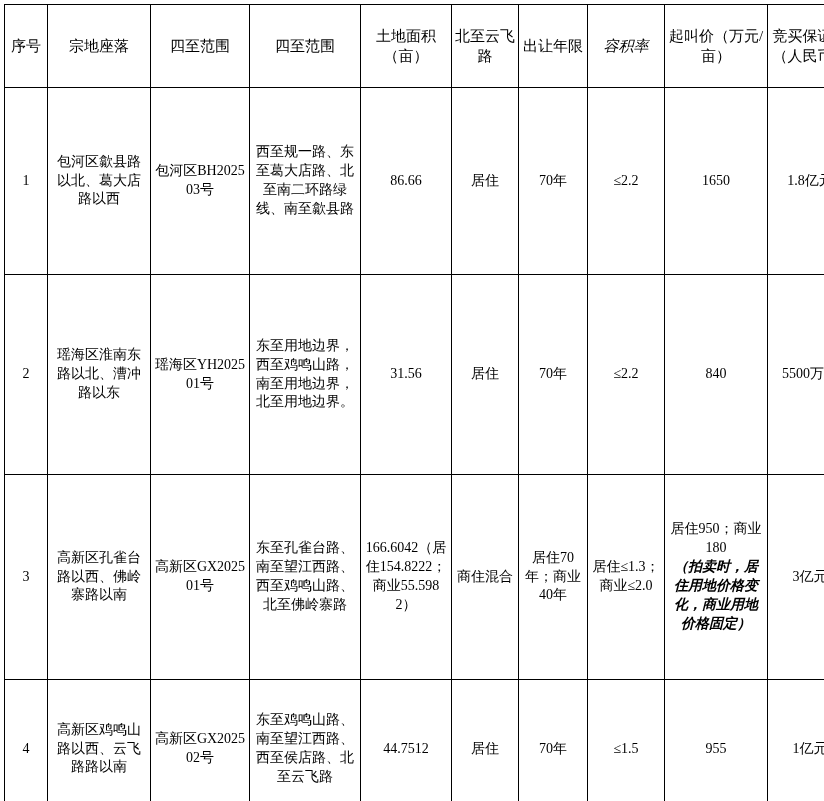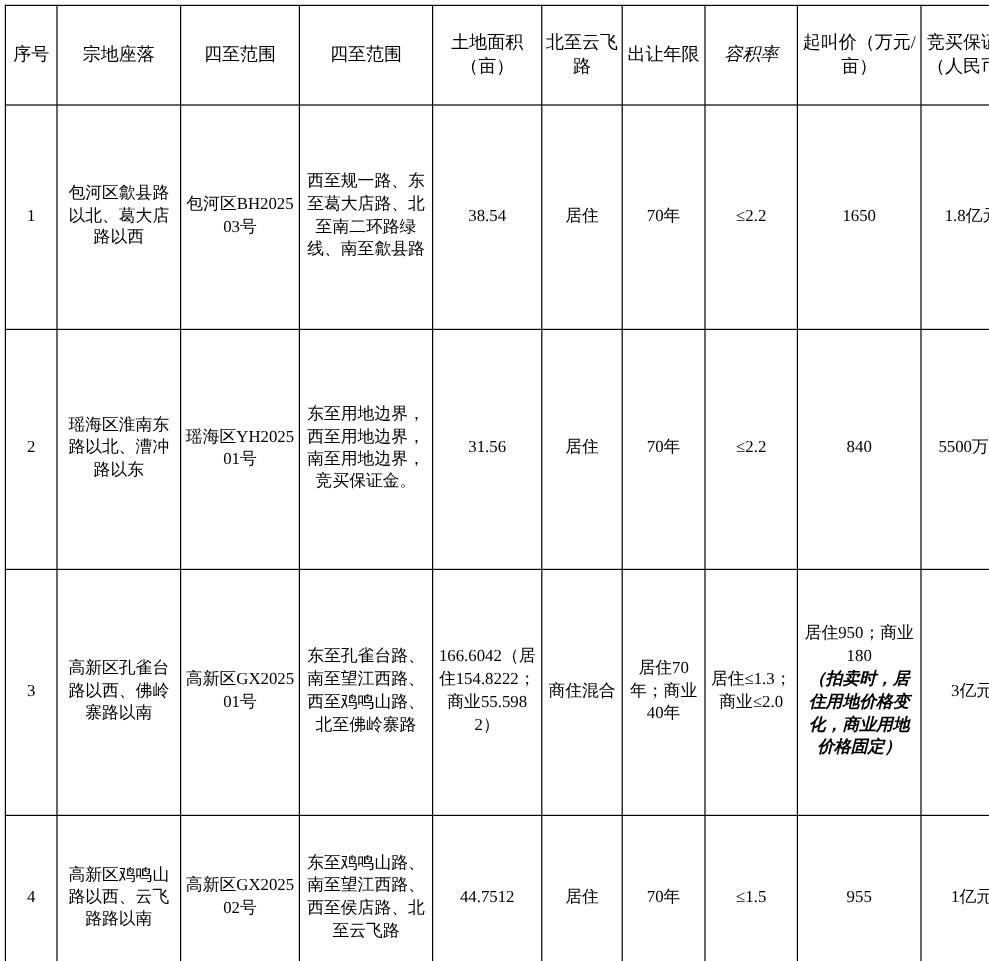--- a/index.html
+++ b/index.html
@@ -78,35 +78,35 @@
         <th class="col-price">起叫价（万元/亩）</th>
         <th class="col-deposit">竞买保证金（人民币）</th>
       </tr>
     </thead>
     <tbody>
       <tr class="row-1">
         <td>1</td>
         <td>包河区歙县路以北、葛大店路以西</td>
         <td>包河区BH202503号</td>
         <td>西至规一路、东至葛大店路、北至南二环路绿线、南至歙县路</td>
-        <td>38.54</td>
+        <td>86.66</td>
         <td>居住</td>
         <td>70年</td>
         <td>≤2.2</td>
         <td class="price-cell">
           <span class="line">1650</span>
           <span class="line price-note"></span>
         </td>
         <td>1.8亿元</td>
       </tr>
       <tr class="row-2">
         <td>2</td>
         <td>瑶海区淮南东路以北、漕冲路以东</td>
         <td>瑶海区YH202501号</td>
-        <td>东至用地边界，西至用地边界，南至用地边界，竞买保证金。</td>
+        <td>东至用地边界，西至鸡鸣山路，南至用地边界，北至用地边界。</td>
         <td>31.56</td>
         <td>居住</td>
         <td>70年</td>
         <td>≤2.2</td>
         <td class="price-cell">
           <span class="line">840</span>
           <span class="line price-note"></span>
         </td>
         <td>5500万元</td>
       </tr>

